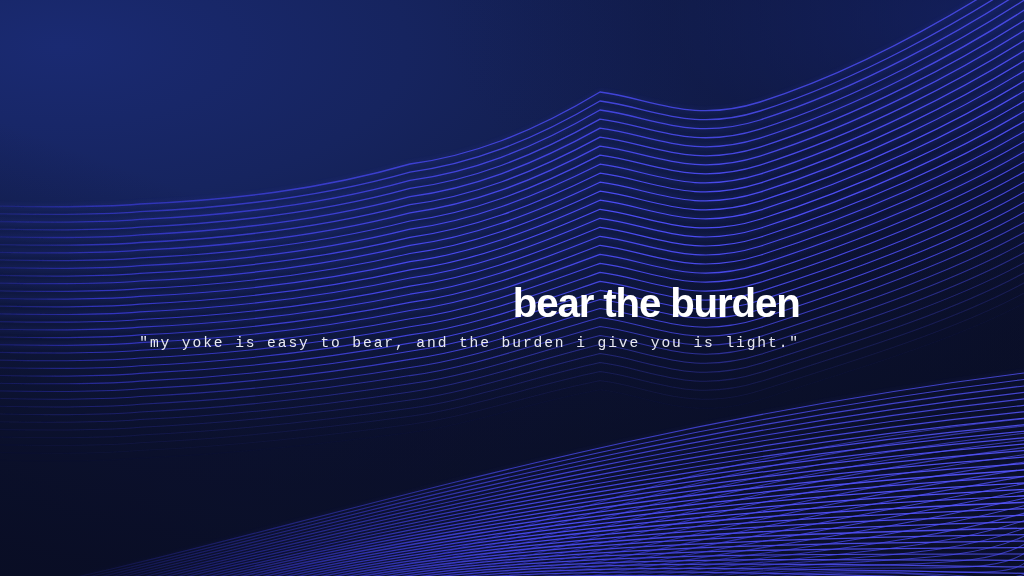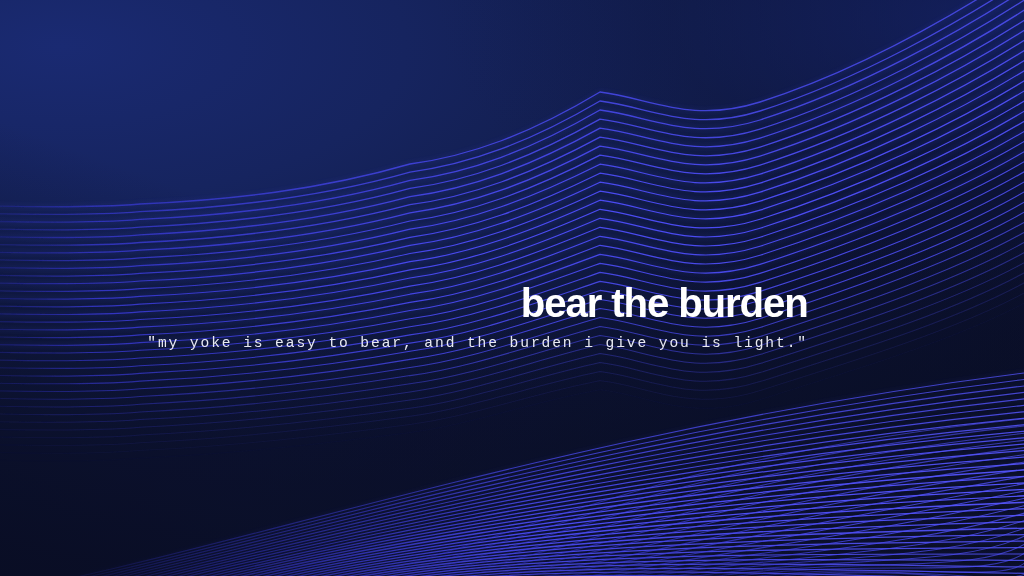--- a/index.html
+++ b/index.html
@@ -40,21 +40,21 @@
   }
   .waves {
     position: absolute;
     inset: 0;
     width: 1024px;
     height: 576px;
   }
   
   .text-block {
     position: absolute;
-    left: 8px;
+    left: 0;
     top: 0;
     width: 856px;
     height: 576px;
     pointer-events: none;
   }
   .title {
     position: absolute;
     right: 56px;
     top: 283px;
     margin: 0;

